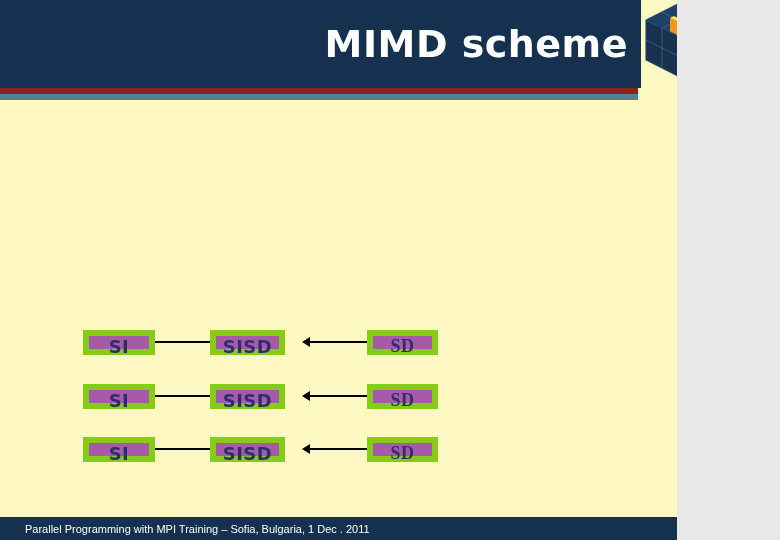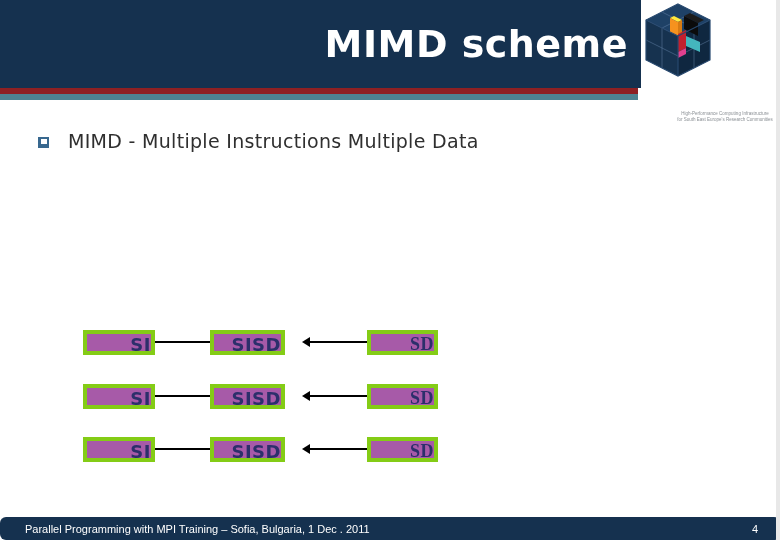--- a/index.html
+++ b/index.html
@@ -1,21 +1,21 @@
 <!DOCTYPE html>
 <html><head>
 <meta charset="utf-8">
 <style>
   * { margin: 0; padding: 0; box-sizing: border-box; }
   html, body { background: #e8e8e8; }
   .slide {
     position: relative;
-    width: 776px;
+    width: 677px;
     height: 540px;
-    background: #ffffff;
+    background: #fef9c3;
     overflow: hidden;
     font-family: "DejaVu Sans", sans-serif;
   }
 
   
   .header-bar {
     position: absolute;
     left: 0; top: 0;
     width: 641px; height: 88px;
     background: #15314f;
@@ -105,26 +105,26 @@
   
   .diagram { position: absolute; left: 0; top: 0; width: 780px; height: 540px; }
   .drow { position: absolute; left: 0; width: 780px; height: 25px; }
   .drow.r0 { top: 330px; }
   .drow.r1 { top: 384px; }
   .drow.r2 { top: 437px; }
   .dbox {
     position: absolute;
     height: 25px;
     background: #a75aa8;
-    border: 4px solid #84cc16;
+    border: 6px solid #84cc16;
     color: #2c2f6b;
     font-size: 18px;
     font-weight: 700;
     letter-spacing: 0.5px;
-    text-align: right;
+    text-align: center;
     line-height: 21px;
   }
   .dbox.si   { left: 83px;  width: 72px; }
   .dbox.sisd { left: 210px; width: 75px; }
   .dbox.sd   { left: 367px; width: 71px; font-family: Liberation Serif, serif; }
   .arrow {
     position: absolute;
     top: 11px;
     height: 2px;
     background: #000000;
@@ -154,21 +154,20 @@
     left: 0; top: 517px;
     width: 780px; height: 23px;
     background: #15314f;
     display: flex;
     justify-content: space-between;
     align-items: center;
     padding: 0 22px 0 25px;
     color: #ffffff;
     font-family: "Liberation Sans", sans-serif;
     font-size: 11px;
-    border-radius: 6px;
   }
 </style>
 </head>
 <body>
 
 <div class="slide">
 
   <div class="header-bar">
     <h1 class="slide-title">MIMD scheme</h1>
   </div>
@@ -208,24 +207,20 @@
       </g>
     </svg>
     <div class="logo-tagline-wrap">
       <div class="logo-tagline">
         <div>High-Performance Computing Infrastructure</div>
         <div>for South East Europe's Research Communities</div>
       </div>
     </div>
   </div>
 
-  <div class="bullet-row">
-    <span class="bullet-square"></span>
-    <span class="bullet-text">MIMD - Multiple Instructions Multiple Data</span>
-  </div>
 
   <div class="diagram">
 
     <div class="drow r0">
       <div class="dbox si">SI</div>
       <div class="arrow arrow-right"></div>
       <div class="dbox sisd">SISD</div>
       <div class="arrow arrow-left"></div>
       <div class="dbox sd">SD</div>
     </div>

